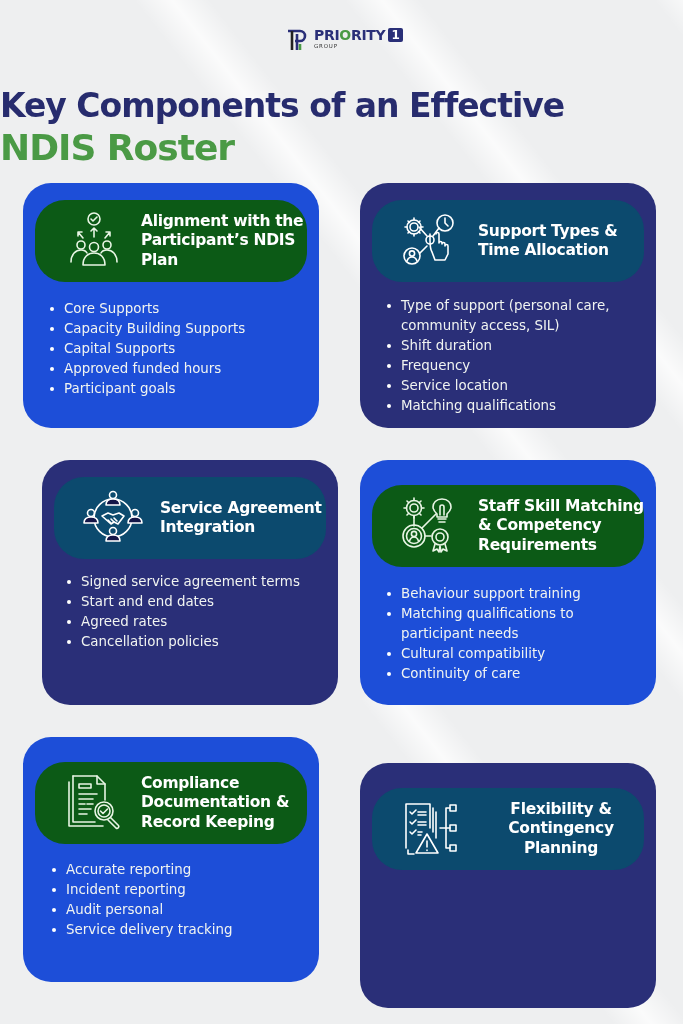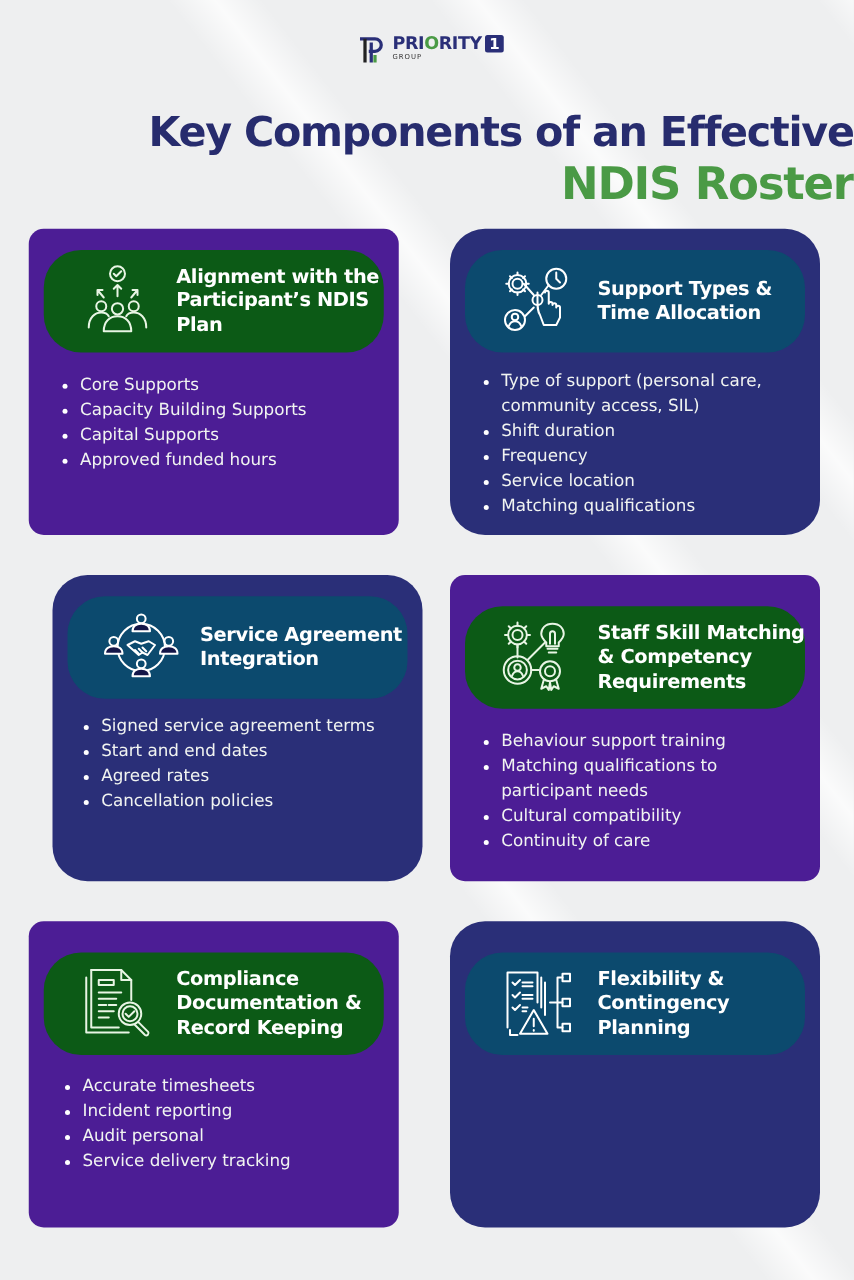--- a/index.html
+++ b/index.html
@@ -20,31 +20,31 @@
     display: flex; align-items: center; z-index: 2;
   }
   .logo-mark { width: 24px; height: 26px; margin-right: 4px; }
   .logo-text { display: flex; flex-direction: column; line-height: 1; }
   .logo-word { font-family: "DejaVu Sans", sans-serif; font-weight: 700; font-size: 14px; color: #2a2f78; letter-spacing: -0.3px; display: flex; align-items: center; }
   .logo-word .o { color: #4a9a45; }
   .logo-one { display: inline-block; background: #2a2f78; color: #fff; font-size: 12px; padding: 1px 3px; margin-left: 3px; border-radius: 2px; }
   .logo-group { font-size: 5.5px; color: #333; letter-spacing: 0.8px; margin-top: 2px; }
 
   .title {
-    position: absolute; left: 0; right: 0; text-align: right; z-index: 2;
+    position: absolute; left: 0; right: 0; text-align: left; z-index: 2;
     font-family: "DejaVu Sans", sans-serif; font-weight: 700; letter-spacing: -1px;
   }
   .title-1 { top: 86px; font-size: 33px; color: #272c6e; }
   .title-2 { top: 127px; font-size: 36px; color: #4a9a45; }
 
   .card {
     position: absolute; width: 296px; height: 245px; border-radius: 28px;
     z-index: 2; overflow: hidden;
   }
-  .card.green { background: #4c1d95; border-radius: 12px; }
+  .card.green { background: #1d4ed8; }
   .card.navy { background: #2a2f78; }
   .card-head {
     position: absolute; left: 12px; right: 12px; top: 17px; height: 82px;
     border-radius: 30px; display: flex; align-items: center;
   }
   .green .card-head { background: #0c5a16; }
   .navy .card-head { background: #0c4a6e; }
   .card-icon { width: 62px; height: 62px; margin-left: 28px; flex: 0 0 62px; }
   .card-icon svg { width: 62px; height: 62px; }
   .card-title {
@@ -110,20 +110,21 @@
         <path d="M20 55 c0 -8 5 -12 11 -12 s11 4 11 12 z"></path>
       </svg>
     </div>
     <div class="card-title">Alignment with the Participant’s NDIS Plan</div>
   </div>
   <ul class="card-list" style="top:116px;">
     <li>Core Supports</li>
     <li>Capacity Building Supports</li>
     <li>Capital Supports</li>
     <li>Approved funded hours</li>
+    <li>Participant goals</li>
   </ul>
 </div>
 
 <div class="card navy" style="left:360px;top:183px;">
   <div class="card-head">
     <div class="card-icon">
       <svg viewBox="0 0 62 62" fill="none" stroke="#ffffff" stroke-width="1.6" stroke-linecap="round" stroke-linejoin="round">
         <circle cx="14" cy="17" r="4"></circle>
         <path d="M14 8 v2 M14 24 v2 M5 17 h2 M21 17 h2 M8 11 l1.5 1.5 M18.5 21.5 L20 23 M8 23 l1.5 -1.5 M18.5 12.5 L20 11"></path>
         <circle cx="14" cy="17" r="7"></circle>
@@ -218,28 +219,28 @@
         <path d="M16 22 h18 M16 27 h14 M16 32 h6 M24 32 h6 M16 37 h12 M16 42 h8"></path>
         <circle cx="41" cy="39" r="9"></circle>
           <circle cx="41" cy="39" r="6"></circle>
         <path d="M37.5 39 l2.5 2.5 l4.5 -4.5"></path>
         <path d="M47.5 45.5 l8 8 a1.8 1.8 0 0 1 -2.5 2.5 l-8 -8"></path>
       </svg>
     </div>
     <div class="card-title">Compliance Documentation &amp; Record Keeping</div>
   </div>
   <ul class="card-list" style="top:123px;left:26px;">
-    <li>Accurate timesheets</li>
+    <li>Accurate reporting</li>
     <li>Incident reporting</li>
     <li>Audit personal</li>
     <li>Service delivery tracking</li>
   </ul>
 </div>
 
-<div class="card navy" style="left:360px;top:737px;">
+<div class="card navy" style="left:360px;top:763px;text-align:center;">
   <div class="card-head" style="top:25px;">
     <div class="card-icon">
       <svg viewBox="0 0 62 62" fill="none" stroke="#ffffff" stroke-width="1.6" stroke-linecap="round" stroke-linejoin="round">
         <path d="M6 50 v-44 h24 v24"></path>
         <path d="M33 10 v24 M36 14 v26"></path>
         <path d="M10 14 l2 2 l4 -4 M18 14 h8 M18 17 h8"></path>
         <path d="M10 24 l2 2 l4 -4 M18 24 h8 M18 27 h8"></path>
         <path d="M10 34 l2 2 l4 -4 M18 34 h4 M18 37 h3"></path>
         <path d="M8 52 v4 h6"></path>
         <path d="M27 36 l-11 19 h22 z"></path>

